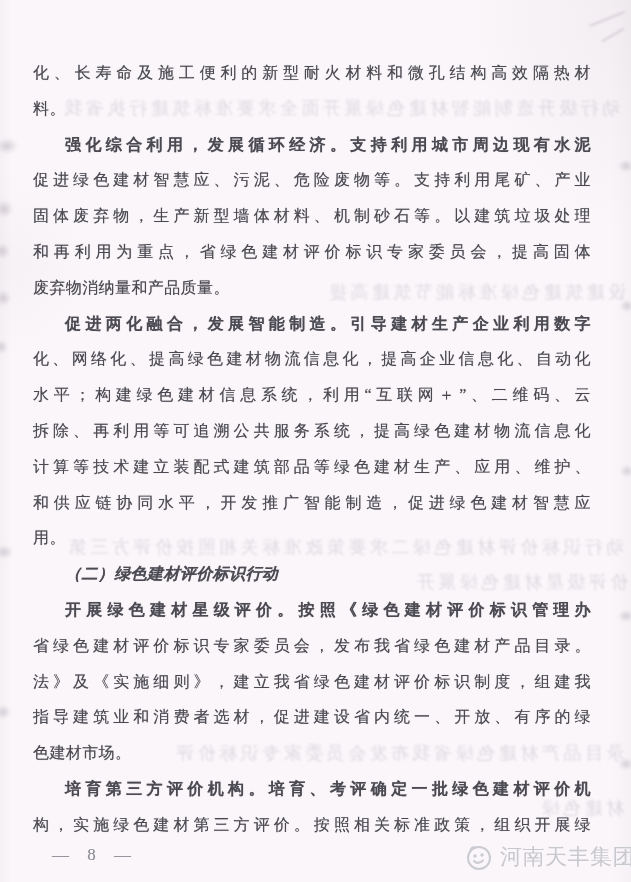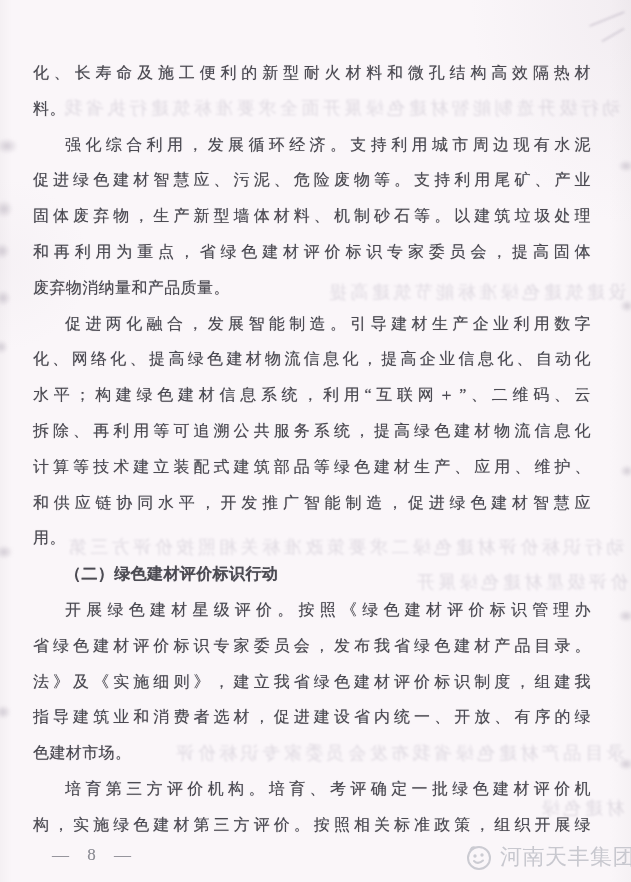--- a/index.html
+++ b/index.html
@@ -21,23 +21,23 @@
     position:absolute;left:33px;top:55px;width:558px;
     color:#4b4a52;
     text-shadow:0 0 0.7px rgba(75,74,82,0.55);
   }
   .line{
     height:35.8px;line-height:35.8px;font-size:16px;
     letter-spacing:0.4px;
     text-align:justify;text-align-last:justify;
     white-space:nowrap;
   }
-  .pstart{text-indent:32px;}
+  .pstart{text-indent:32px;font-weight:bold;}
   .pend{text-align-last:left;}
-  .heading{font-weight:bold;}
+  .heading{font-weight:bold;font-style:italic;}
   
   .bleed{
     position:absolute;height:22px;line-height:22px;overflow:hidden;
     font-size:18px;letter-spacing:3.5px;white-space:nowrap;
     color:#a199ab;opacity:0.30;
     filter:blur(1.3px);
     transform:scaleX(-1);
     pointer-events:none;
   }
   

